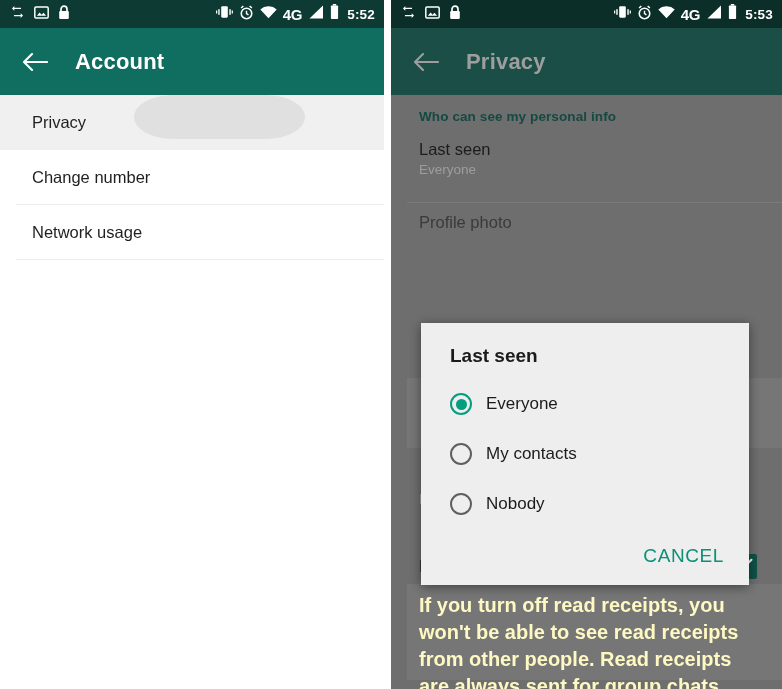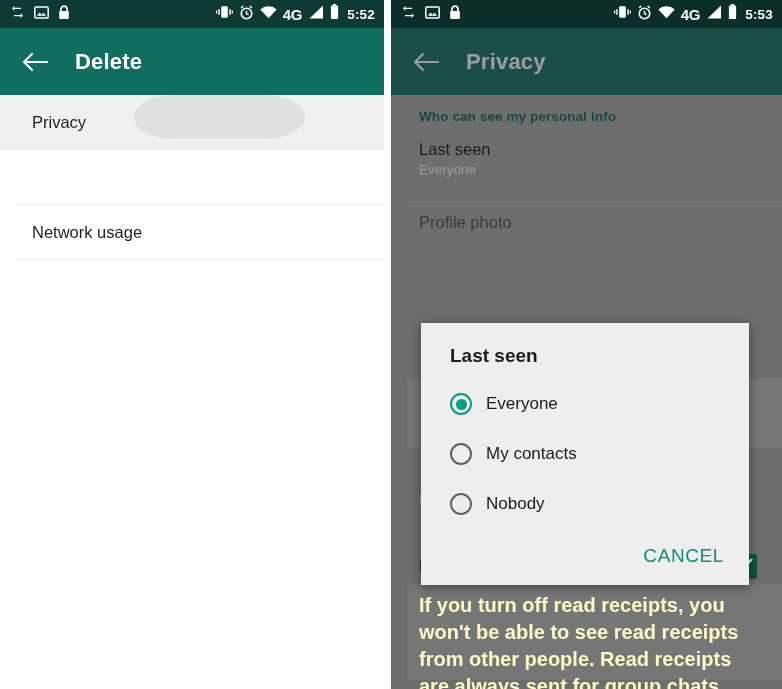--- a/index.html
+++ b/index.html
@@ -194,29 +194,30 @@
         <span class="sb-time">5:52</span>
       </div>
     </div>
 
     <div class="appbar teal">
       <span class="back-arrow">
         <svg width="26" height="22" viewBox="0 0 26 22">
             <path d="M25 11H2M10 3 2 11l8 8" fill="none" stroke="#fff" stroke-width="2.1" stroke-linecap="round" stroke-linejoin="round"></path>
           </svg>
       </span>
-      <span class="title">Delete</span>
+      <span class="title">Account</span>
     </div>
 
     <div class="list">
       <div class="row highlight">
         <div class="ripple"></div>
         <span>Privacy</span>
       </div>
       <div class="row">
+        <span>Change number</span>
         <div class="divider"></div>
       </div>
       <div class="row">
         <span>Network usage</span>
         <div class="divider"></div>
       </div>
     </div>
   </div>
 
   <div class="phone right">

